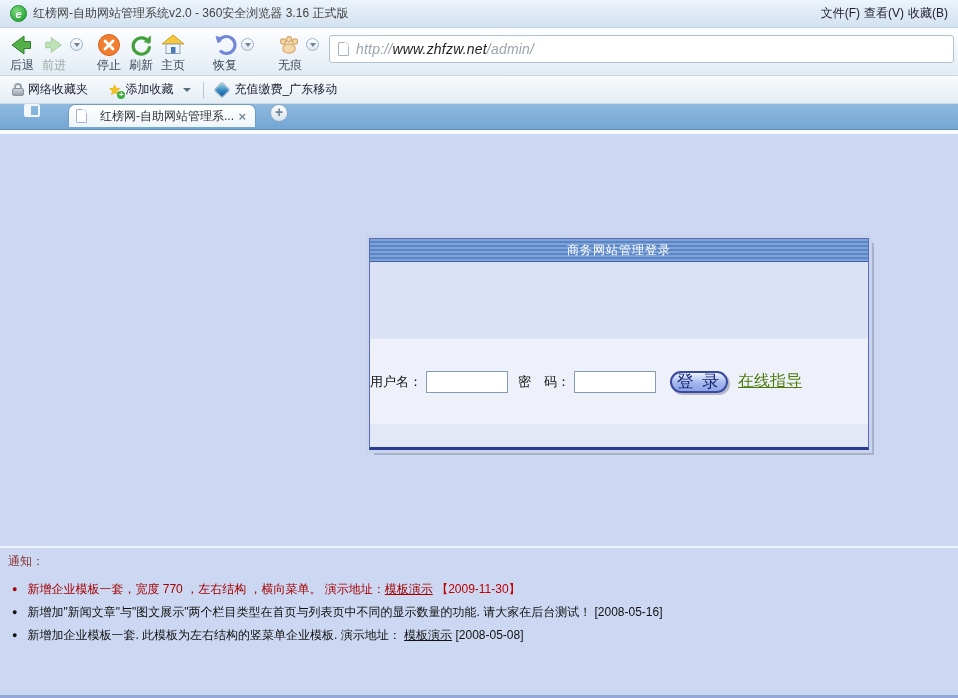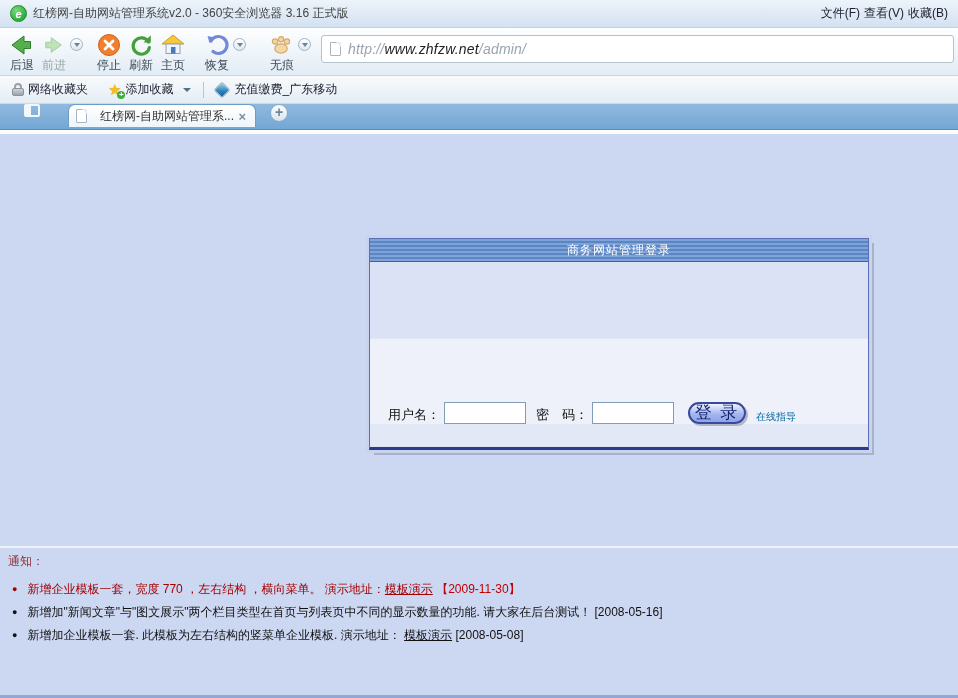--- a/index.html
+++ b/index.html
@@ -153,37 +153,37 @@
   .login-header{
     height:23px;
     background:repeating-linear-gradient(#7fa3d8 0 2px,#5b86c4 2px 4px);
     border-bottom:1px solid #3f5fa6;
     color:#fff; text-align:center; line-height:23px; letter-spacing:1px;
   }
   .login-upper{ height:76px; background:#dbe2f5; }
   .login-formsec{
     height:86px; background:#eef1f9;
     border-top:1px solid #e2e7f4;
-    display:flex; align-items:flex-end; padding-left:18px;
+    display:flex; align-items:center; 
   }
   .login-bottom{ height:22px; background:#e3e8f6; }
   .fld-label{ color:#111; font-size:13px; }
   .fld{
     width:82px; height:22px; background:#fff; border:1px solid #7f9db9;
     margin:0 10px 0 4px; font-size:13px; padding:0 3px;
   }
   .loginbtn{
     width:58px; height:22px; margin:0 10px 0 4px;
     border:2px solid #39499e; border-radius:11px;
     background:linear-gradient(#eef3ff,#a4b6ee 55%,#8fa4e8);
     color:#14246e; font-size:17px; font-weight:normal; letter-spacing:2px;
     cursor:pointer; box-shadow:2px 2px 0 rgba(120,130,150,.5);
     font-family:inherit; line-height:16px;
   }
-  .guide-link{ color:#0369a1; font-size:10px; cursor:pointer; }
+  .guide-link{ color:#4d7c0f; font-size:16px; text-decoration:underline; cursor:pointer; }
 
   .separator{ position:absolute; left:0; top:412px; width:100%; height:2px; background:#eef3fb; }
 
   .notices{ position:absolute; left:8px; top:419px; right:10px; }
   .notice-heading{ color:#8b3333; margin-bottom:9px; }
   .notice{ display:flex; align-items:flex-start; line-height:20px; margin-bottom:3px; }
   .notice .dot{ font-size:9px; margin:0 10px 0 4px; line-height:20px; }
   .notice.red, .notice.red .nlink{ color:#a40000; }
   .notice.black, .notice.black .nlink{ color:#111; }
   .notice .ndate{ white-space:pre; }
@@ -249,21 +249,21 @@
     <div class="navbtn">
       <span class="ic">
         <svg width="24" height="24" viewBox="0 0 24 24">
           <path d="M12 2 L23 11 L1 11 Z" fill="#f7c73c" stroke="#c99f26" stroke-width="1"></path>
           <rect x="5" y="11" width="14" height="9.5" fill="#eef4fa" stroke="#8fa3b5" stroke-width="1"></rect>
           <rect x="10" y="14" width="4.5" height="6.5" fill="#4a7ab5"></rect>
         </svg>
       </span>
       <span class="lbl">主页</span>
     </div>
-    <div class="navbtn" style="margin-left:12px">
+    <div class="navbtn" style="margin-left:20px">
       <span class="ic">
         <svg width="24" height="24" viewBox="0 0 24 24">
           <path d="M6 8 A8.5 8.5 0 1 1 8 18.5" fill="none" stroke="#7288d8" stroke-width="3.2" stroke-linecap="round"></path>
           <path d="M2.5 3 L9.5 4.5 L4.5 10 Z" fill="#7288d8"></path>
         </svg>
       </span>
       <span class="lbl">恢复</span>
     </div>
     <div class="dropcircle">
         <i></i>

